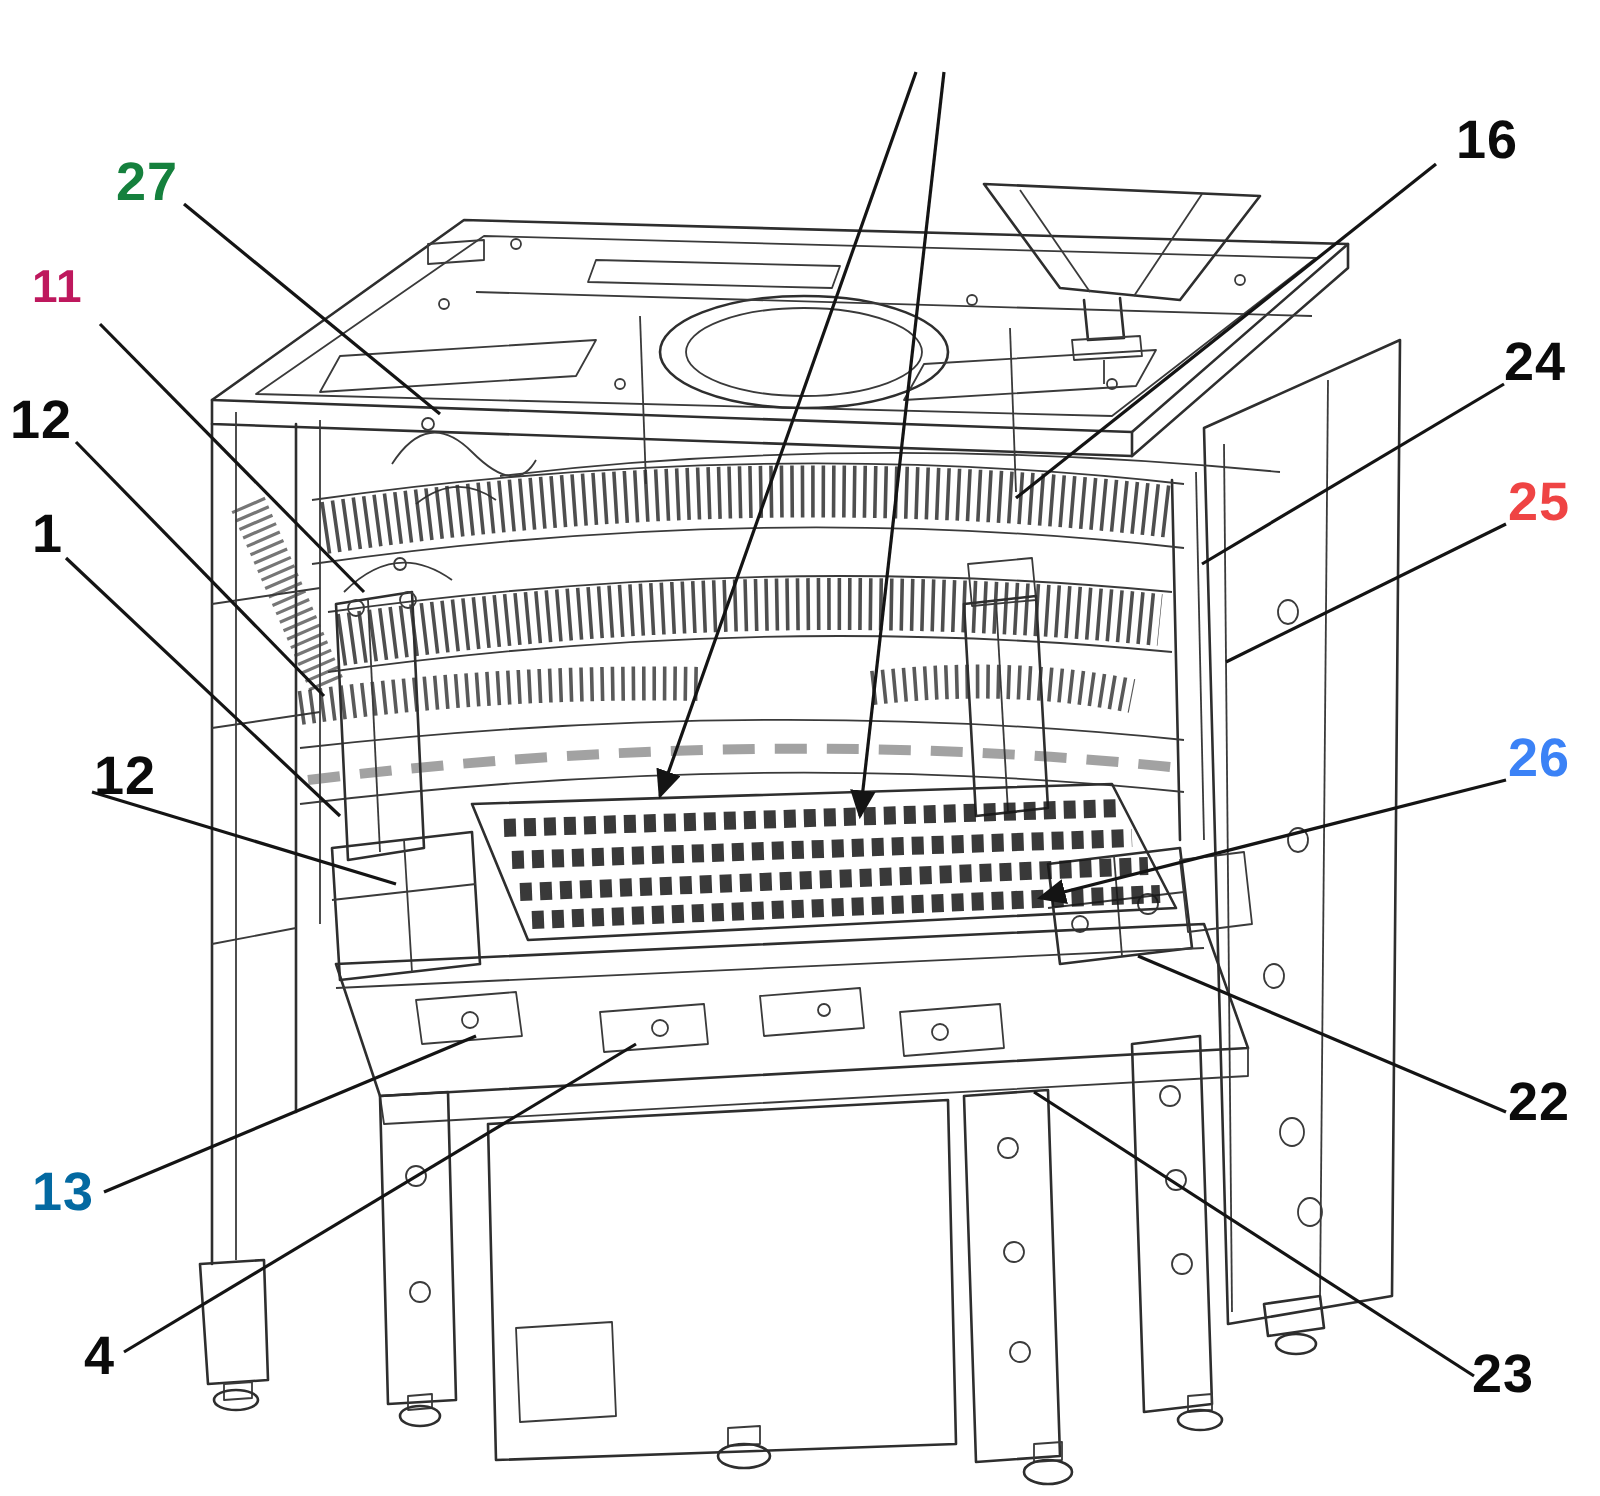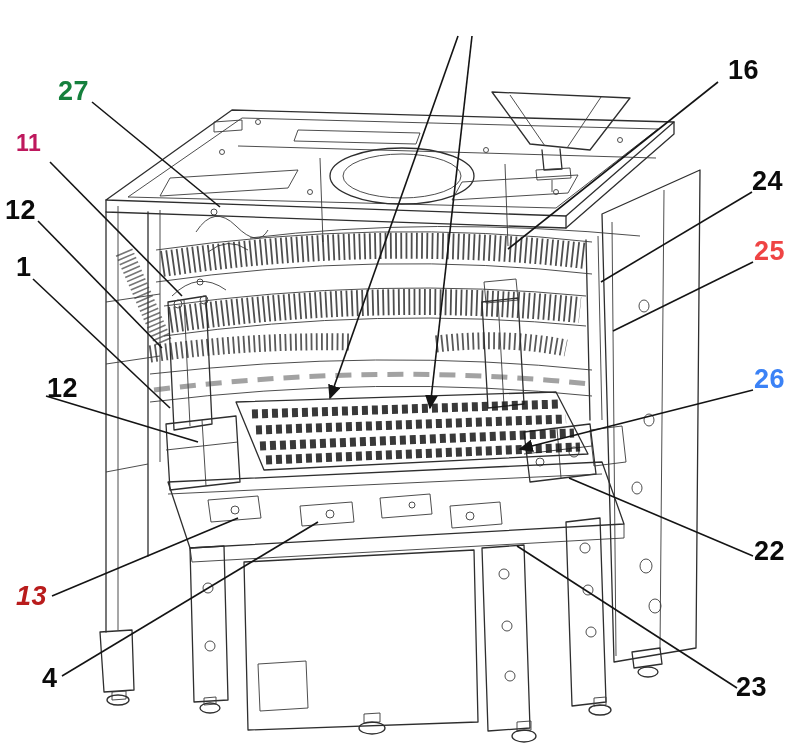--- a/index.html
+++ b/index.html
@@ -223,21 +223,21 @@
       <line x1="753" y1="390" x2="520" y2="449" class="leader" marker-end="url(#arrow)"></line>
       <line x1="753" y1="556" x2="569" y2="478" class="leader"></line>
       <line x1="737" y1="688" x2="517" y2="546" class="leader"></line>
     </svg>
 
 <div class="callout" style="left: 58px; top: 78px; color: #15803d; font-size: 27px;">27</div>
     <div class="callout" style="left: 16px; top: 132px; color: #be185d; font-size: 23px;">11</div>
     <div class="callout" style="left: 5px; top: 197px; color: rgb(11, 11, 11); font-size: 27px;">12</div>
     <div class="callout" style="left: 16px; top: 254px; color: rgb(11, 11, 11); font-size: 27px;">1</div>
     <div class="callout" style="left: 10px; top: 375px; color: rgb(11, 11, 11); font-size: 27px; margin-left: 37px;">12</div>
-    <div class="callout" style="left: 16px; top: 583px; color: #b91c1c; font-size: 27px; font-style: italic;">13</div>
+    <div class="callout" style="left: 16px; top: 583px; color: #0369a1; font-size: 27px;">13</div>
     <div class="callout" style="left: 42px; top: 665px; color: rgb(11, 11, 11); font-size: 27px;">4</div>
     <div class="callout" style="left: 716px; top: 57px; color: rgb(11, 11, 11); font-size: 27px; margin-left: 12px;">16</div>
     <div class="callout" style="left: 752px; top: 168px; color: rgb(11, 11, 11); font-size: 27px;">24</div>
     <div class="callout" style="left: 754px; top: 238px; color: #ef4444; font-size: 27px;">25</div>
     <div class="callout" style="left: 754px; top: 366px; color: #3b82f6; font-size: 27px;">26</div>
     <div class="callout" style="left: 754px; top: 538px; color: rgb(11, 11, 11); font-size: 27px;">22</div>
     <div class="callout" style="left: 736px; top: 674px; color: rgb(11, 11, 11); font-size: 27px;">23</div>
   </div>
 
 </body></html>

